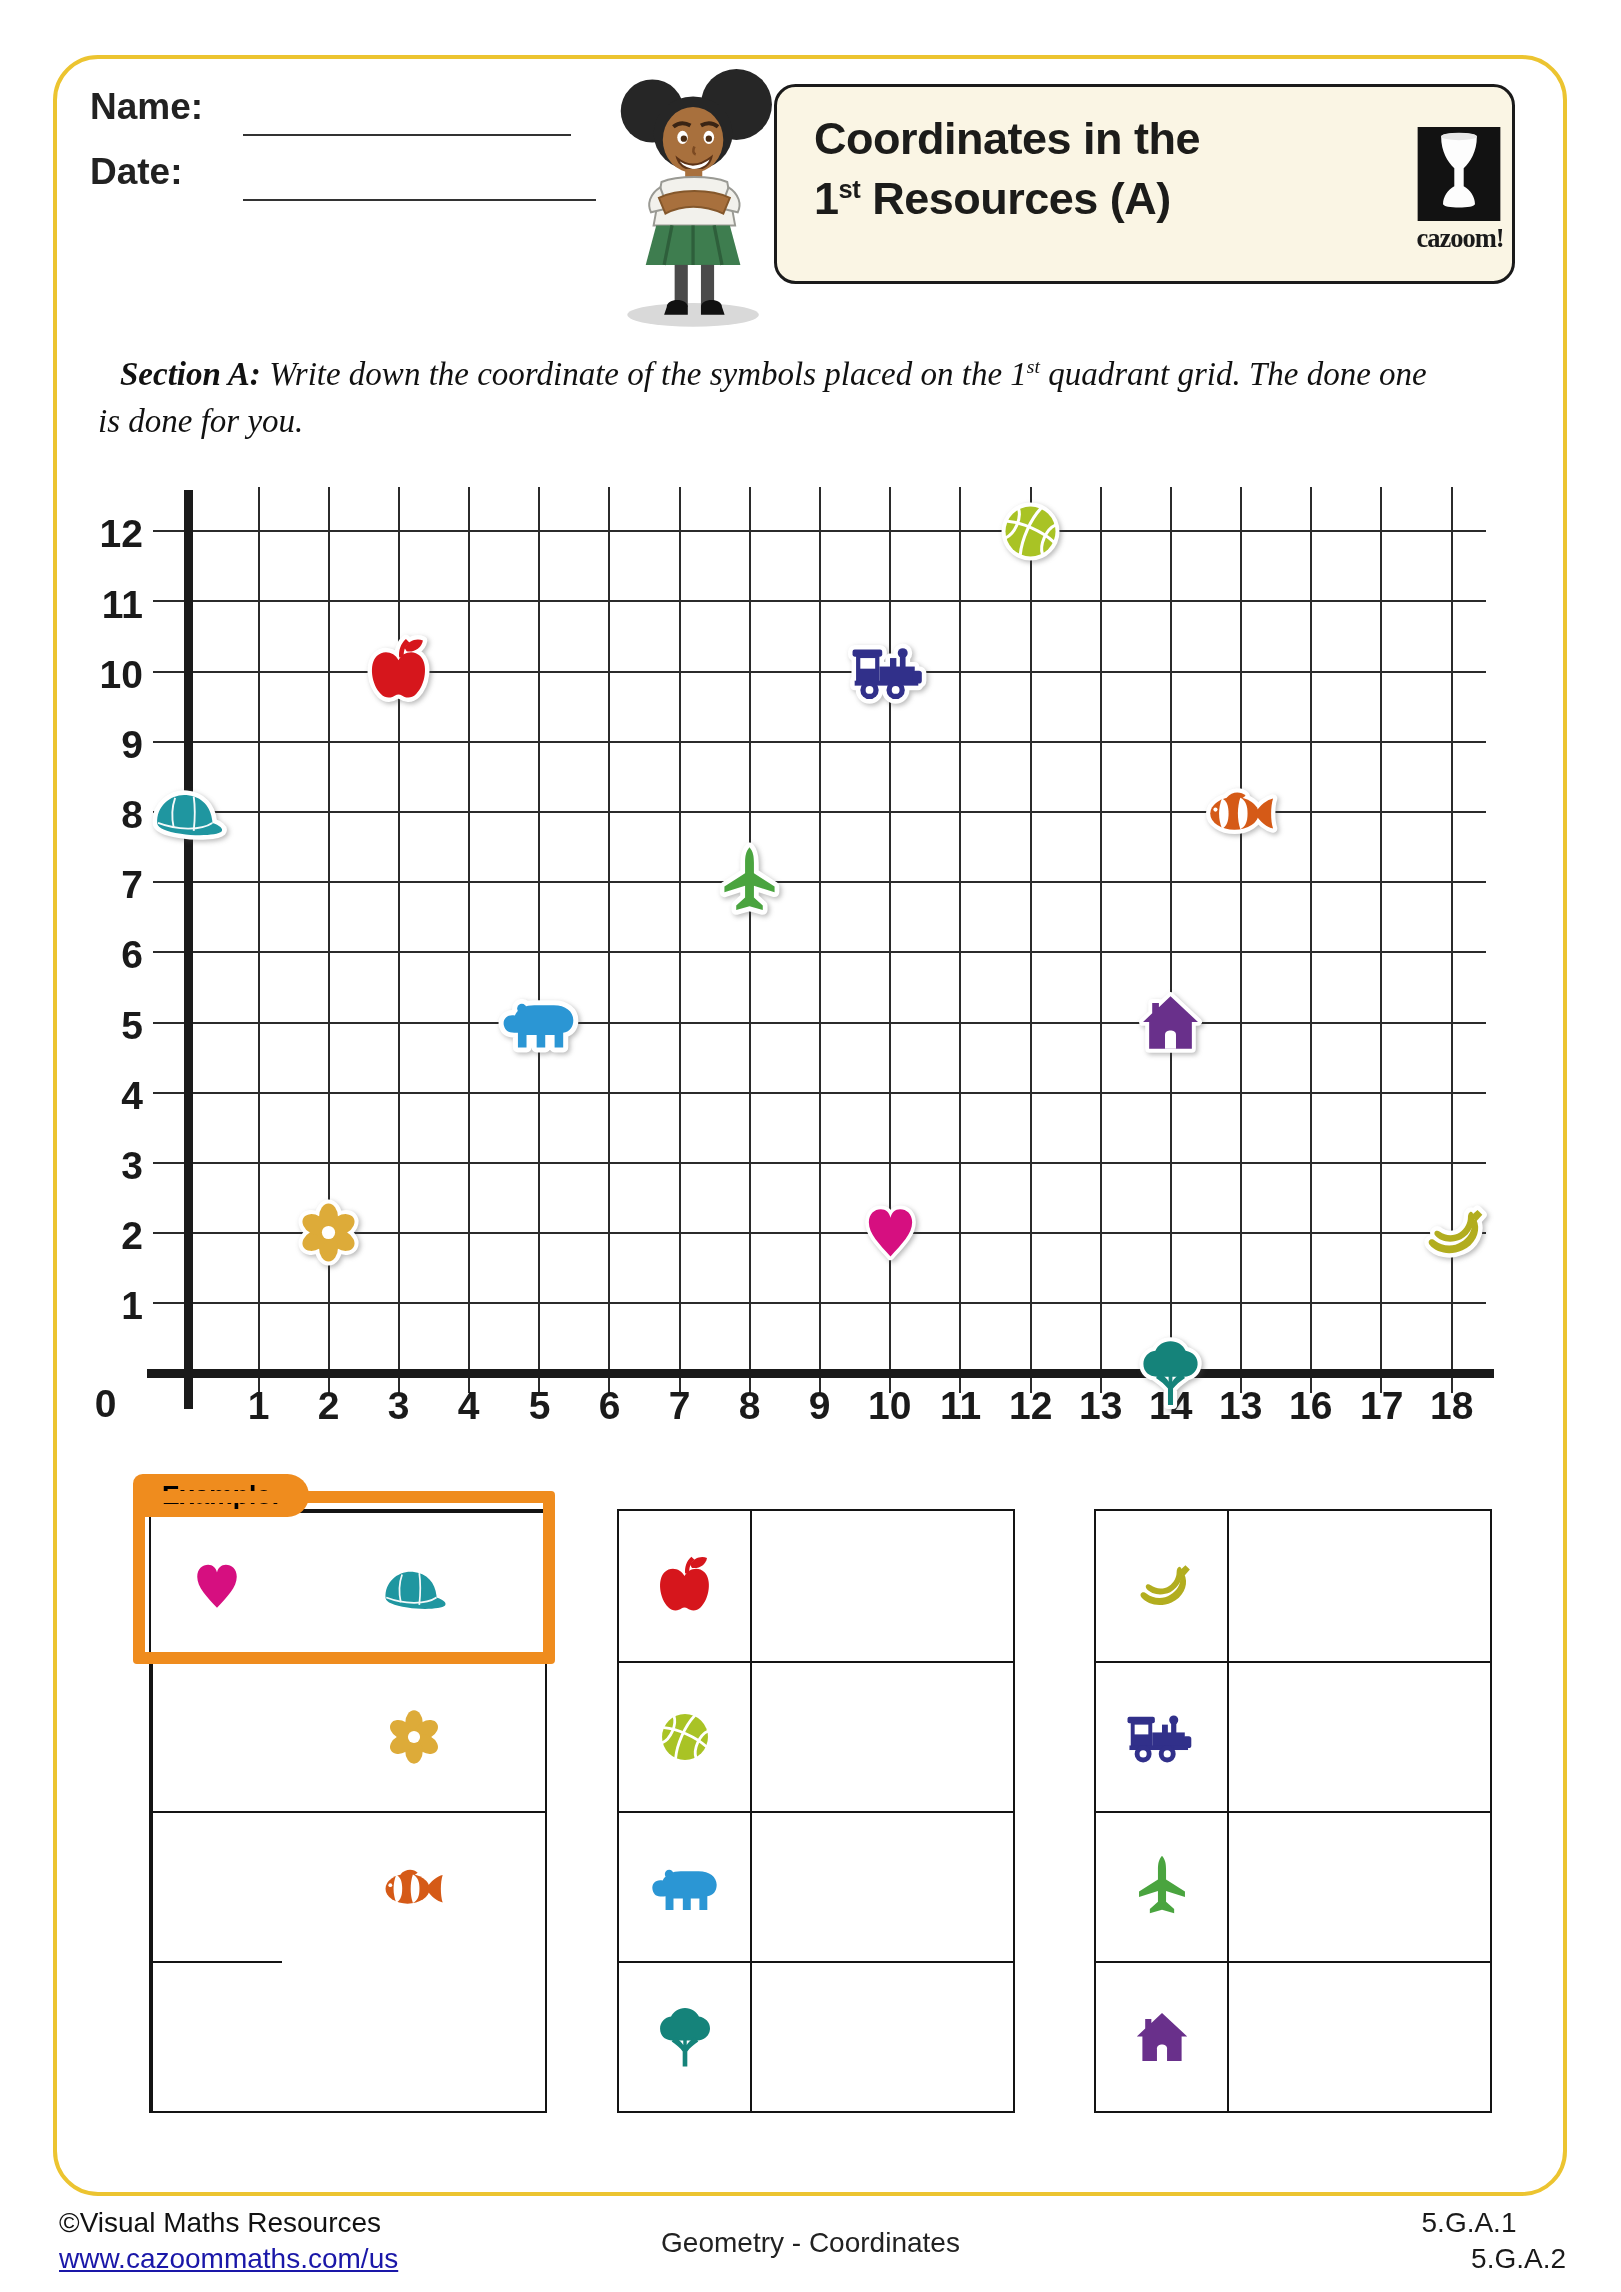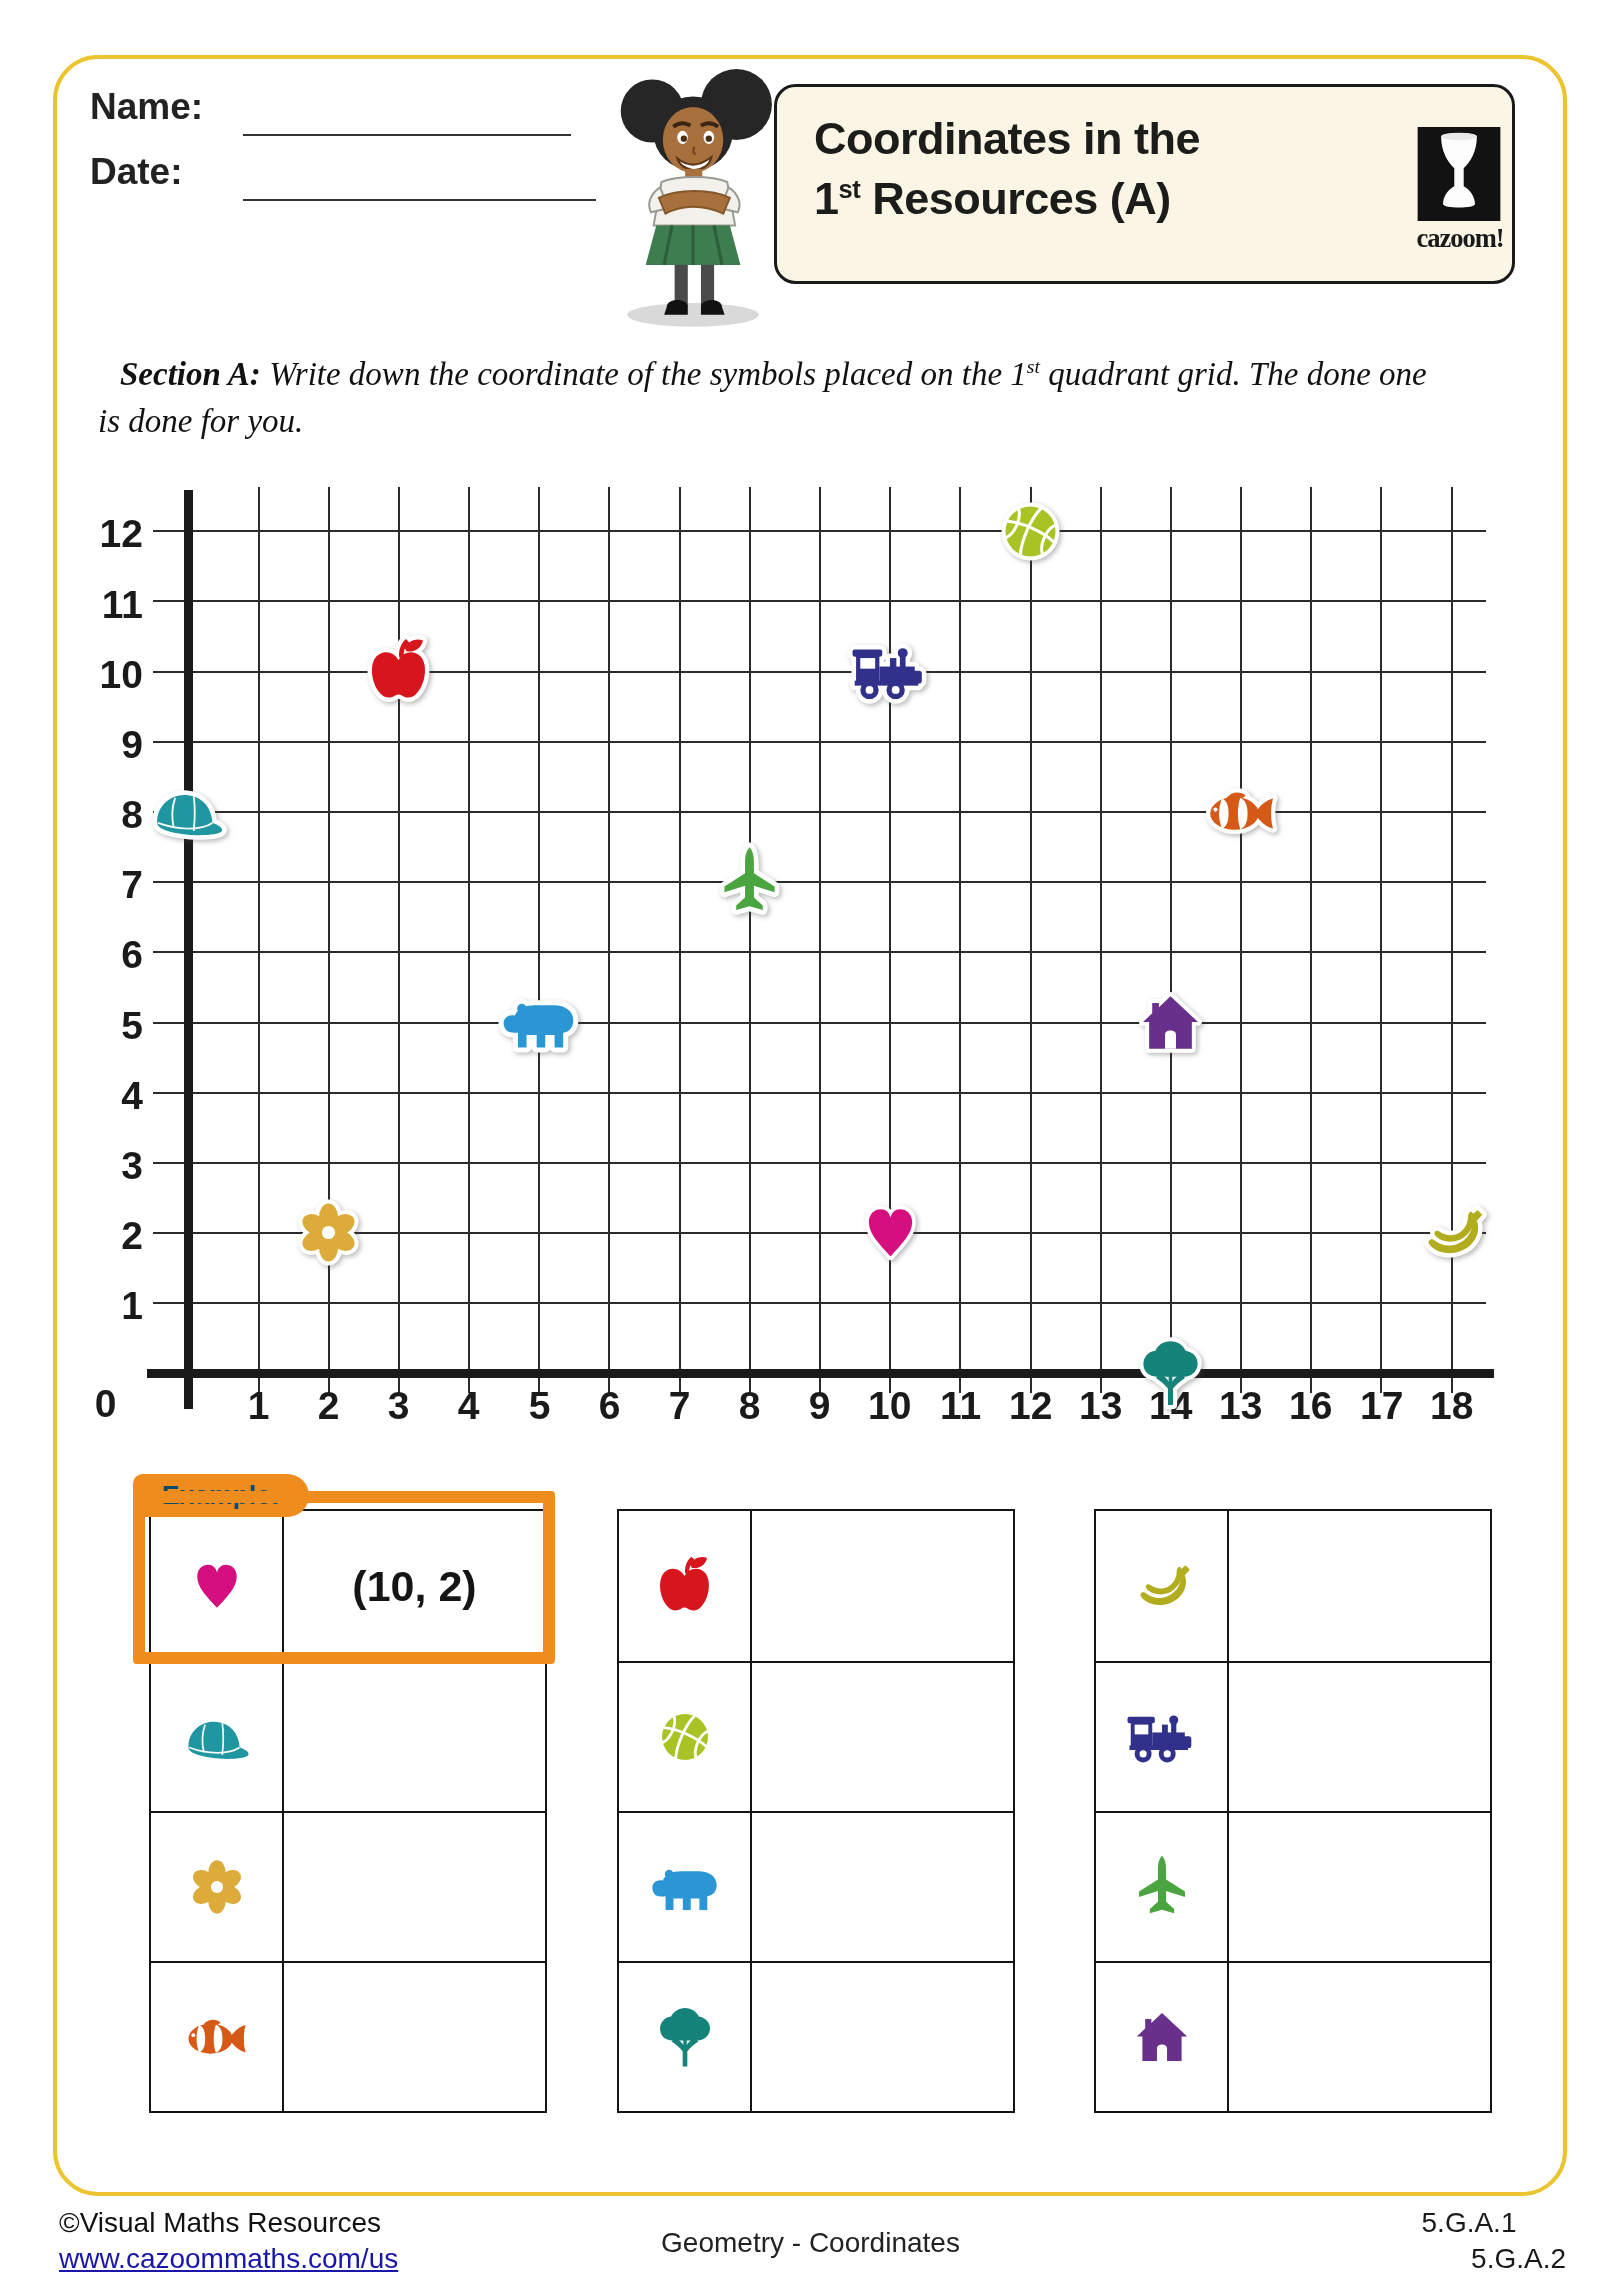--- a/index.html
+++ b/index.html
@@ -30,21 +30,21 @@
   .sym svg{filter:drop-shadow(2px 2.9px 2.5px rgba(70,70,70,.38));overflow:visible;}
   .stk *{stroke:#fff;stroke-width:13;stroke-linejoin:round;stroke-linecap:round;fill:#fff;}
   
   .atable{border:2.9px solid #141414;display:grid;grid-template-columns:131px 263px;grid-auto-rows:150px;background:#fff;}
   .atable .cell{border-top:2.9px solid #141414;border-left:2.9px solid #141414;display:flex;align-items:center;justify-content:center;}
   .atable .cell.r0{border-top:none;}
   .atable .cell.c0{border-left:none;}
   .ans-text{font-size:43px;font-weight:bold;color:#151515;}
   #example-tab{left:133px;top:1474px;width:176px;height:43px;background:#ef8c1e;
                border-radius:9.8px 21.6px 21.6px 0;display:flex;align-items:center;justify-content:center;}
-  #example-tab span{color:#0c4a6e;font-weight:bold;font-size:26.5px;}
+  #example-tab span{color:#000000;font-weight:bold;font-size:26.5px;}
   #example-box{left:133px;top:1491px;width:398px;height:149px;border:12.7px solid #ef8c1e;border-radius:3.9px;}
   
   .foot{font-size:28px;text-align:center;}
   #site-link{color:#1a17a8;text-decoration:underline;cursor:pointer;}
 </style>
 </head>
 <body>
 
 <div class="abs" id="frame"></div>
 
@@ -303,23 +303,20 @@
 <div id="tables-layer">
     <div class="abs atable" style="left:149px;top:1509px;">
       <div class="cell r0 c0">
         <svg width="52" height="52" viewBox="0 0 100 100" preserveAspectRatio="xMidYMid meet">
           <g class="stk">
             <path d="M50,92 C30,70 12,52 12,32 C12,17 22,9 33,9 C42,9 48,15 50,24 C52,15 58,9 67,9 C78,9 88,17 88,32 C88,52 70,70 50,92 Z" fill="#d60f80"></path>
           </g>
           <path d="M50,92 C30,70 12,52 12,32 C12,17 22,9 33,9 C42,9 48,15 50,24 C52,15 58,9 67,9 C78,9 88,17 88,32 C88,52 70,70 50,92 Z" fill="#d60f80"></path>
         </svg>
       </div>
-      <div class="cell r0 c1">
-        <span class="ans-text">(10, 2)</span>
-      </div>
       <div class="cell r1 c0">
         <svg width="74" height="56" viewBox="0 0 112 82" preserveAspectRatio="xMidYMid meet">
           <g class="stk">
             <path d="M13,58 C11,32 34,16 54,18 C76,20 88,35 90,54 L90,57 C100,60 106,65 103,69 C98,74 70,76 46,72 C25,69 14,64 13,58 Z" fill="#1f96a0"></path>
           </g>
           <path d="M13,58 C11,32 34,16 54,18 C76,20 88,35 90,54 L90,57 C100,60 106,65 103,69 C98,74 70,76 46,72 C25,69 14,64 13,58 Z" fill="#1f96a0"></path>
           <g stroke="#fff" stroke-width="2.6" fill="none" opacity=".95">
             <path d="M38,22 C33,36 33,50 36,64"></path>
             <path d="M64,20 C66,34 66,50 64,68"></path>
             <path d="M14,57 C40,67 74,68 90,57"></path>

